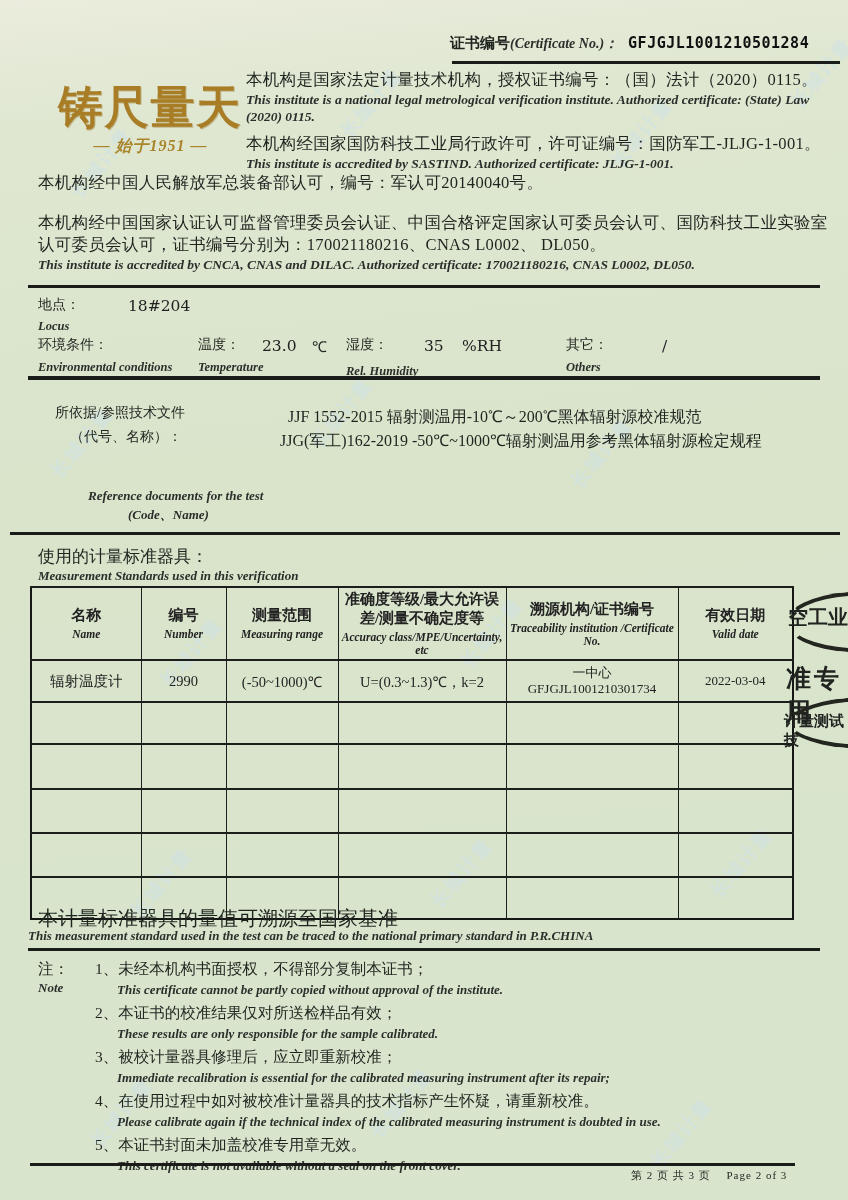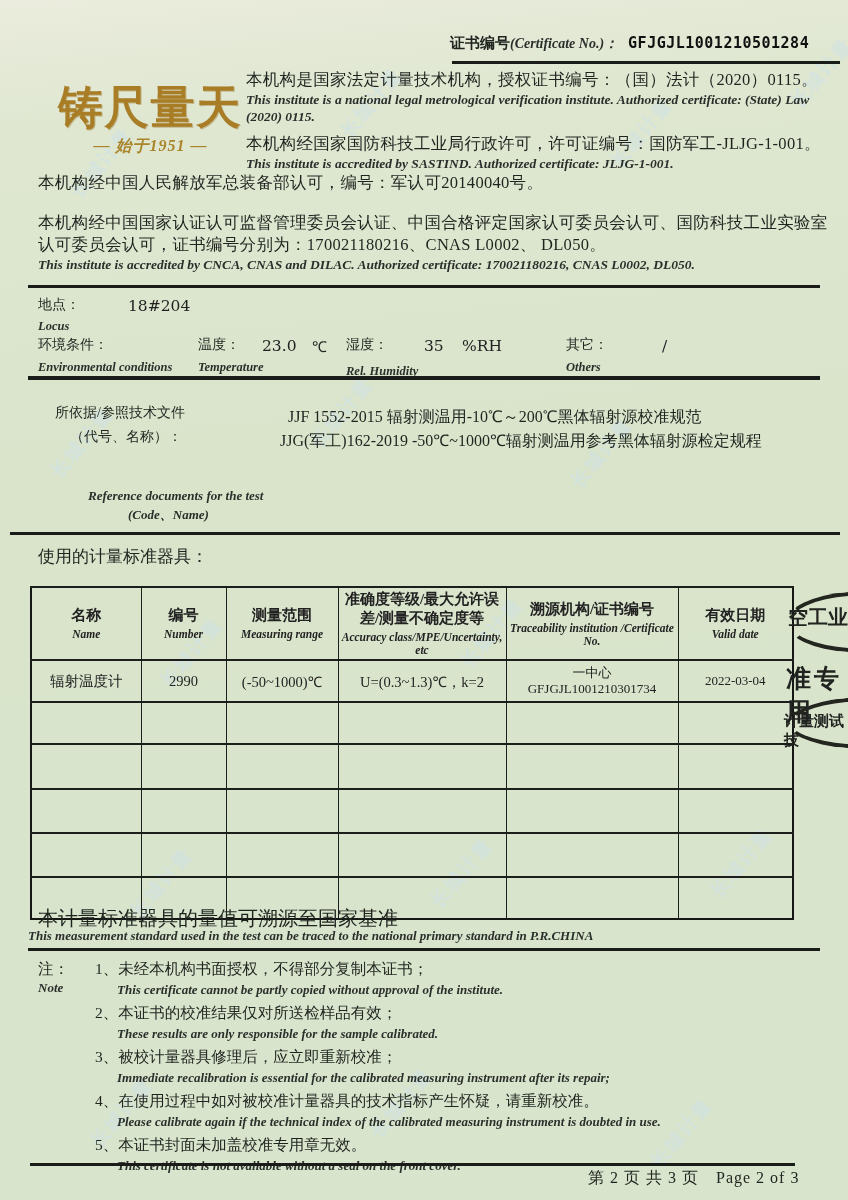--- a/index.html
+++ b/index.html
@@ -39,21 +39,21 @@
   .th-en{font-size:11.5px;line-height:13px;display:block;font-style:italic;font-weight:bold;margin-top:3px;}
   .td-cn{font-size:14.5px;}
   .td-small{font-size:13px;line-height:16px;}
   
   .stamp{color:#20231f;font-weight:bold;}
   .stamp-arc{position:absolute;border:4px solid transparent;border-radius:50%;}
   
   .note-cn{font-size:15.5px;line-height:22px;}
   .note-en{font-size:13px;line-height:20px;padding-left:22px;}
   .notes-item{margin-bottom:2px;}
-  .footer-text{font-size:16px;letter-spacing:1px;white-space:nowrap;}
+  .footer-text{font-size:11px;letter-spacing:1px;white-space:nowrap;margin-left:43px;}
 </style>
 </head>
 <body>
 
 <div class="page">
 
   <span class="wm" style="top:150px;left:60px">长城计量</span>
   <span class="wm" style="top:90px;left:330px">长城计量</span>
   <span class="wm" style="top:120px;left:600px">长城计量</span>
   <span class="wm" style="top:60px;left:780px">长城计量</span>
@@ -120,20 +120,21 @@
   <div class="abs cn lbl" style="top:404px;left:55px">所依据/参照技术文件</div>
   <div class="abs cn lbl" style="top:428px;left:70px">（代号、名称）：</div>
   <div class="abs cn ref-doc" style="top:404px;left:288px">JJF 1552-2015  辐射测温用-10℃～200℃黑体辐射源校准规范</div>
   <div class="abs cn ref-doc" style="top:428px;left:280px">JJG(军工)162-2019  -50℃~1000℃辐射测温用参考黑体辐射源检定规程</div>
   <div class="abs en" style="top:488px;left:88px;font-size:13px">Reference documents for the test</div>
   <div class="abs en" style="top:506px;left:128px;font-size:13px">(Code、Name)</div>
 
   <div class="hr" style="top:532px;left:10px;width:830px;height:2.5px"></div>
 
   <div class="abs cn" style="top:545px;left:38px;font-size:17px">使用的计量标准器具：</div>
+  <div class="abs en" style="top:568px;left:38px;font-size:13px">Measurement Standards used in this verification</div>
 
   <div class="abs" style="top:586px;left:30px">
     <table class="std">
       <colgroup>
         <col style="width:110px">
           <col style="width:85px">
           <col style="width:112px">
         <col style="width:168px">
           <col style="width:172px">
           <col style="width:115px">

